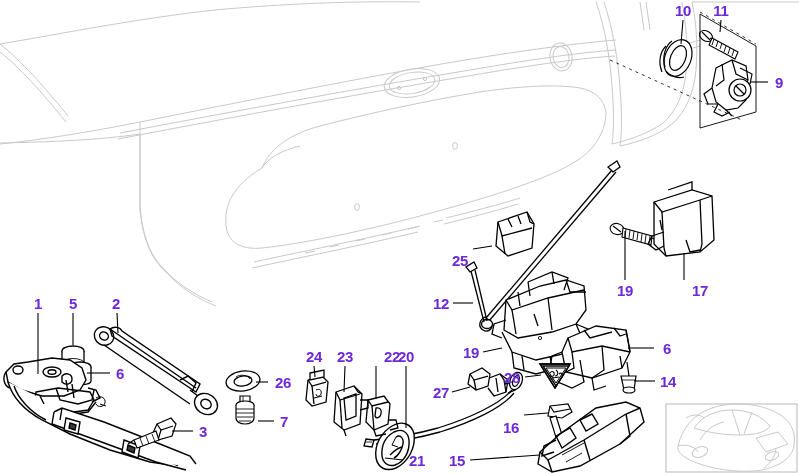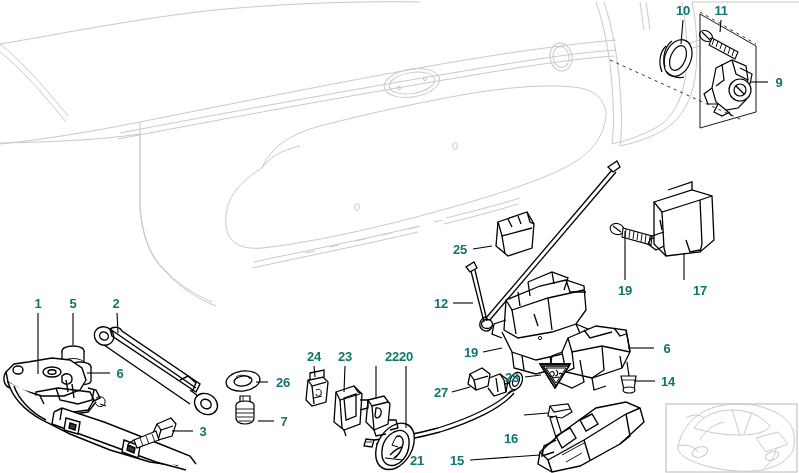--- a/index.html
+++ b/index.html
@@ -14,22 +14,22 @@
     background:#ffffff;
   }
   #stage svg{
     position:absolute;left:0;top:0;
     width:799px;height:473px;
   }
   .callout{
     position:absolute;
     font-family:"Liberation Sans", sans-serif;
     font-weight:bold;
-    font-size:13px;
-    color:#0f766e;
+    font-size:15px;
+    color:#6d28d9;
     line-height:1;
     white-space:nowrap;
     transform:translate(-50%,-50%);
     letter-spacing:-0.3px;
   }
 </style>
 </head>
 <body>
 
 <div id="stage">
@@ -472,25 +472,25 @@
       <div class="callout" style="left: 203px; top: 431px;">3</div>
       <div class="callout" style="left: 283px; top: 382px;">26</div>
       <div class="callout" style="left: 284px; top: 421px;">7</div>
       <div class="callout" style="left: 314px; top: 356px;">24</div>
       <div class="callout" style="left: 345px; top: 356px;">23</div>
       <div class="callout" style="left: 392px; top: 356px;">22</div>
       <div class="callout" style="left: 406px; top: 356px;">20</div>
       <div class="callout" style="left: 441px; top: 392px;">27</div>
       <div class="callout" style="left: 417px; top: 460px;">21</div>
       <div class="callout" style="left: 457px; top: 460px;">15</div>
-      <div class="callout" style="left: 511px; top: 438px;">16</div>
+      <div class="callout" style="left: 511px; top: 427px;">16</div>
       <div class="callout" style="left: 512px; top: 377px; text-align: right;">28</div>
       <div class="callout" style="left: 471px; top: 352px; text-align: center;">19</div>
       <div class="callout" style="left: 441px; top: 303px;">12</div>
-      <div class="callout" style="left: 460px; top: 249px; text-align: right;">25</div>
+      <div class="callout" style="left: 460px; top: 260px; text-align: right;">25</div>
       <div class="callout" style="left: 667px; top: 348px;">6</div>
       <div class="callout" style="left: 668px; top: 381px;">14</div>
       <div class="callout" style="left: 625px; top: 290px;">19</div>
       <div class="callout" style="left: 684px; top: 290px; margin-left: 16px;">17</div>
       <div class="callout" style="left: 683px; top: 10px;">10</div>
       <div class="callout" style="left: 721px; top: 10px;">11</div>
       <div class="callout" style="left: 779px; top: 82px;">9</div>
     </div>
 
 </div>

